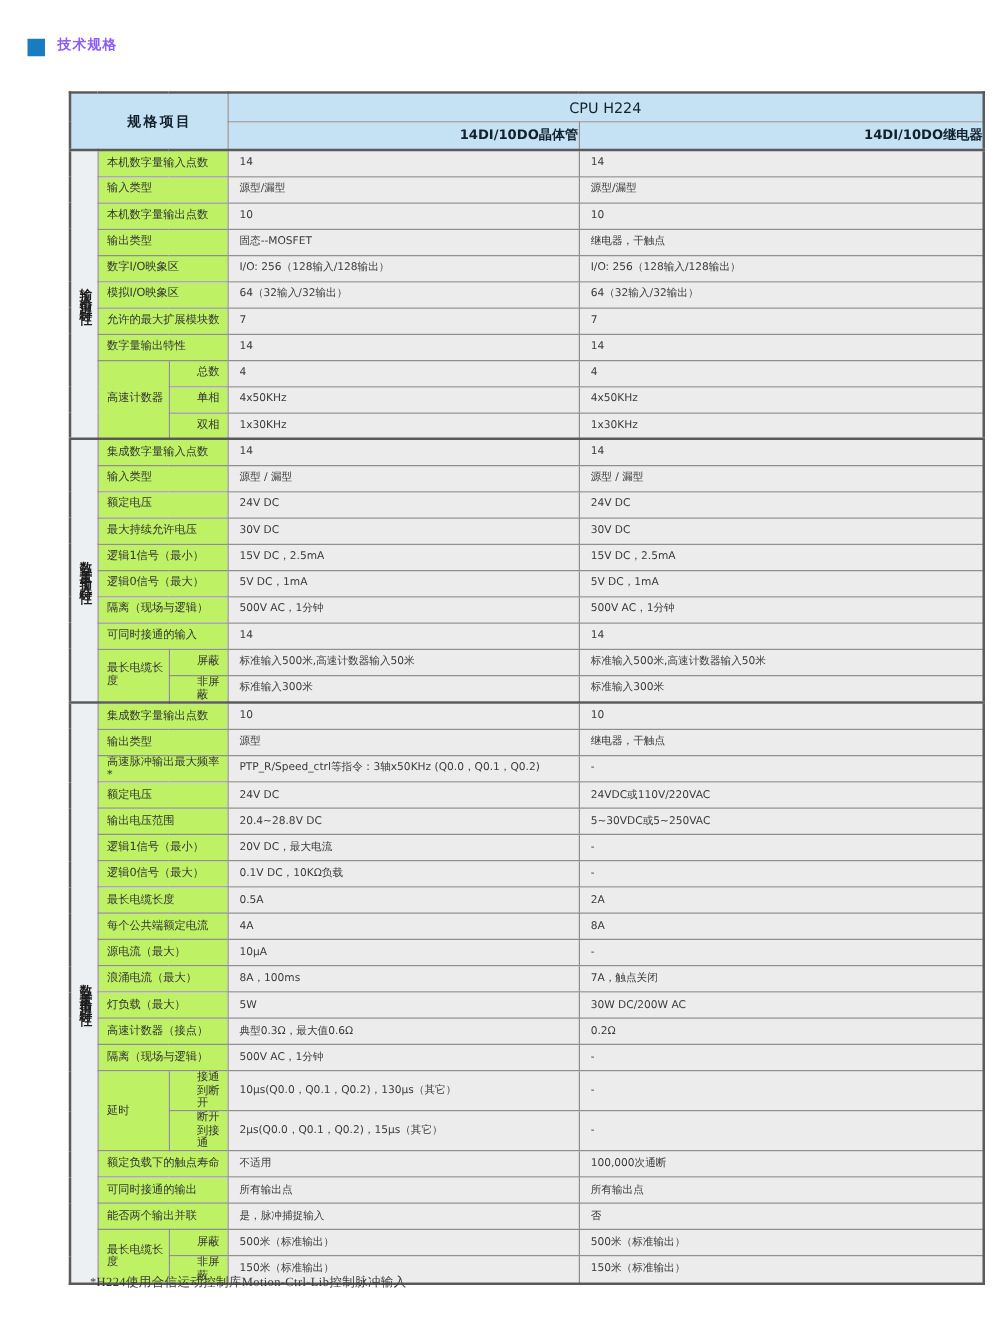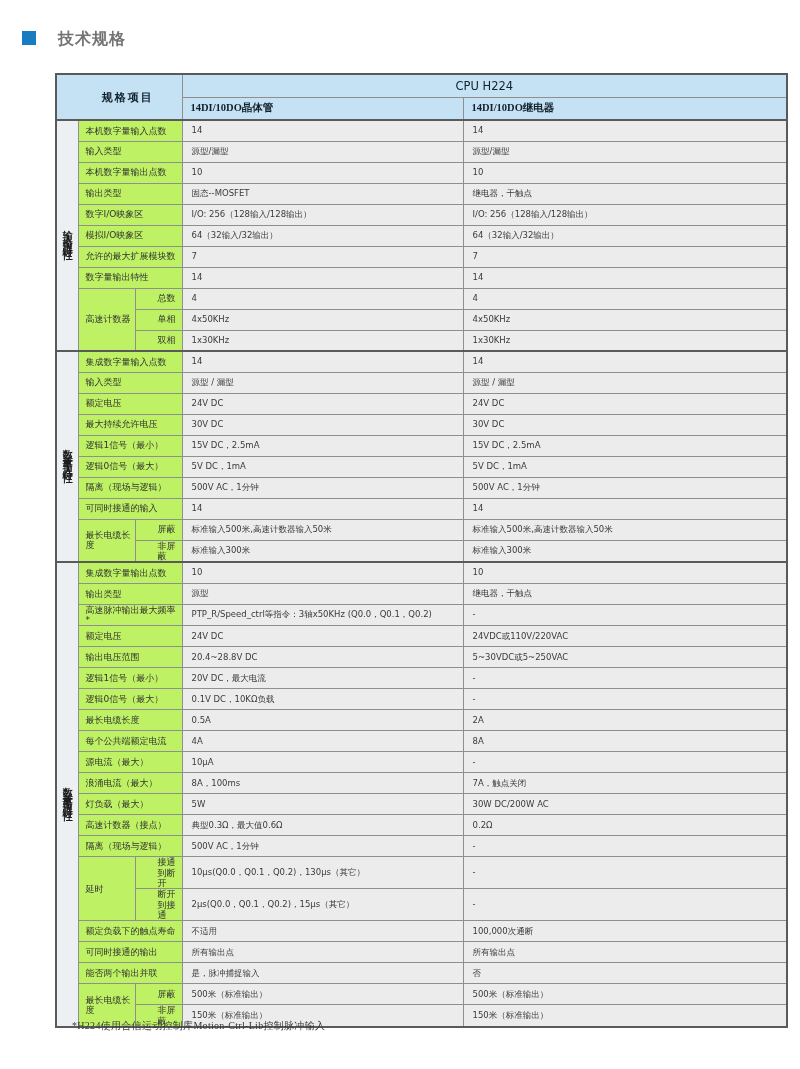--- a/index.html
+++ b/index.html
@@ -12,41 +12,41 @@
   }
   *{box-sizing:border-box;}
   html,body{margin:0;padding:0;}
   body{
     width:800px;height:1069px;background:#ffffff;position:relative;
     font-family:"DejaVu Sans","Liberation Sans",sans-serif;
     color:#2b2b2b;overflow:hidden;
   }
   .title-bar{position:absolute;left:22px;top:30px;display:flex;align-items:flex-start;}
   .title-square{width:14px;height:14px;background:var(--accent);margin-top:1px;}
-  .page-title{font-size:16px;font-weight:bold;color:#737373;margin-left:22px;letter-spacing:1px;line-height:1.1;}
+  .page-title{font-size:11px;font-weight:bold;color:#8b5cf6;margin-left:10px;letter-spacing:1px;line-height:1.1;}
 
   table.spec{
     position:absolute;left:55px;top:73px;width:731px;
     border-collapse:collapse;table-layout:fixed;
     border:2px solid var(--border-dark);
   }
   col.c-group{width:22px;}
   col.c-label{width:57px;}
   col.c-sub{width:47px;}
   col.c-v1{width:281px;}
   col.c-v2{width:324px;}
 
   th,td{border:1px solid var(--border);overflow:hidden;}
   thead{border-bottom:2px solid var(--border-dark);}
   tbody.section{border-top:2px solid var(--border-dark);}
 
   th{background:var(--header-bg);color:#12212e;}
   .spec-head{font-size:11px;font-weight:bold;text-align:center;letter-spacing:2px;height:23px;padding-left:18px;}
   .cpu-head{font-size:11.5px;font-weight:normal;text-align:center;height:23px;}
-  .col-head{font-size:10.5px;font-weight:bold;text-align:left;padding:0 0 0 8px;height:23px;font-family:Liberation Serif, serif;}
+  .col-head{font-size:10.5px;font-weight:bold;text-align:right;padding:0 0 0 8px;height:23px;}
 
   tbody tr{height:21px;}
   td.group-cell{
     background:var(--group-bg);text-align:center;vertical-align:middle;padding:0;
   }
   td.group-cell .vtext{
     writing-mode:vertical-rl;text-orientation:upright;
     font-size:10px;font-weight:bold;letter-spacing:4px;color:#1c1c1c;line-height:1;
     display:inline-block;
   }

